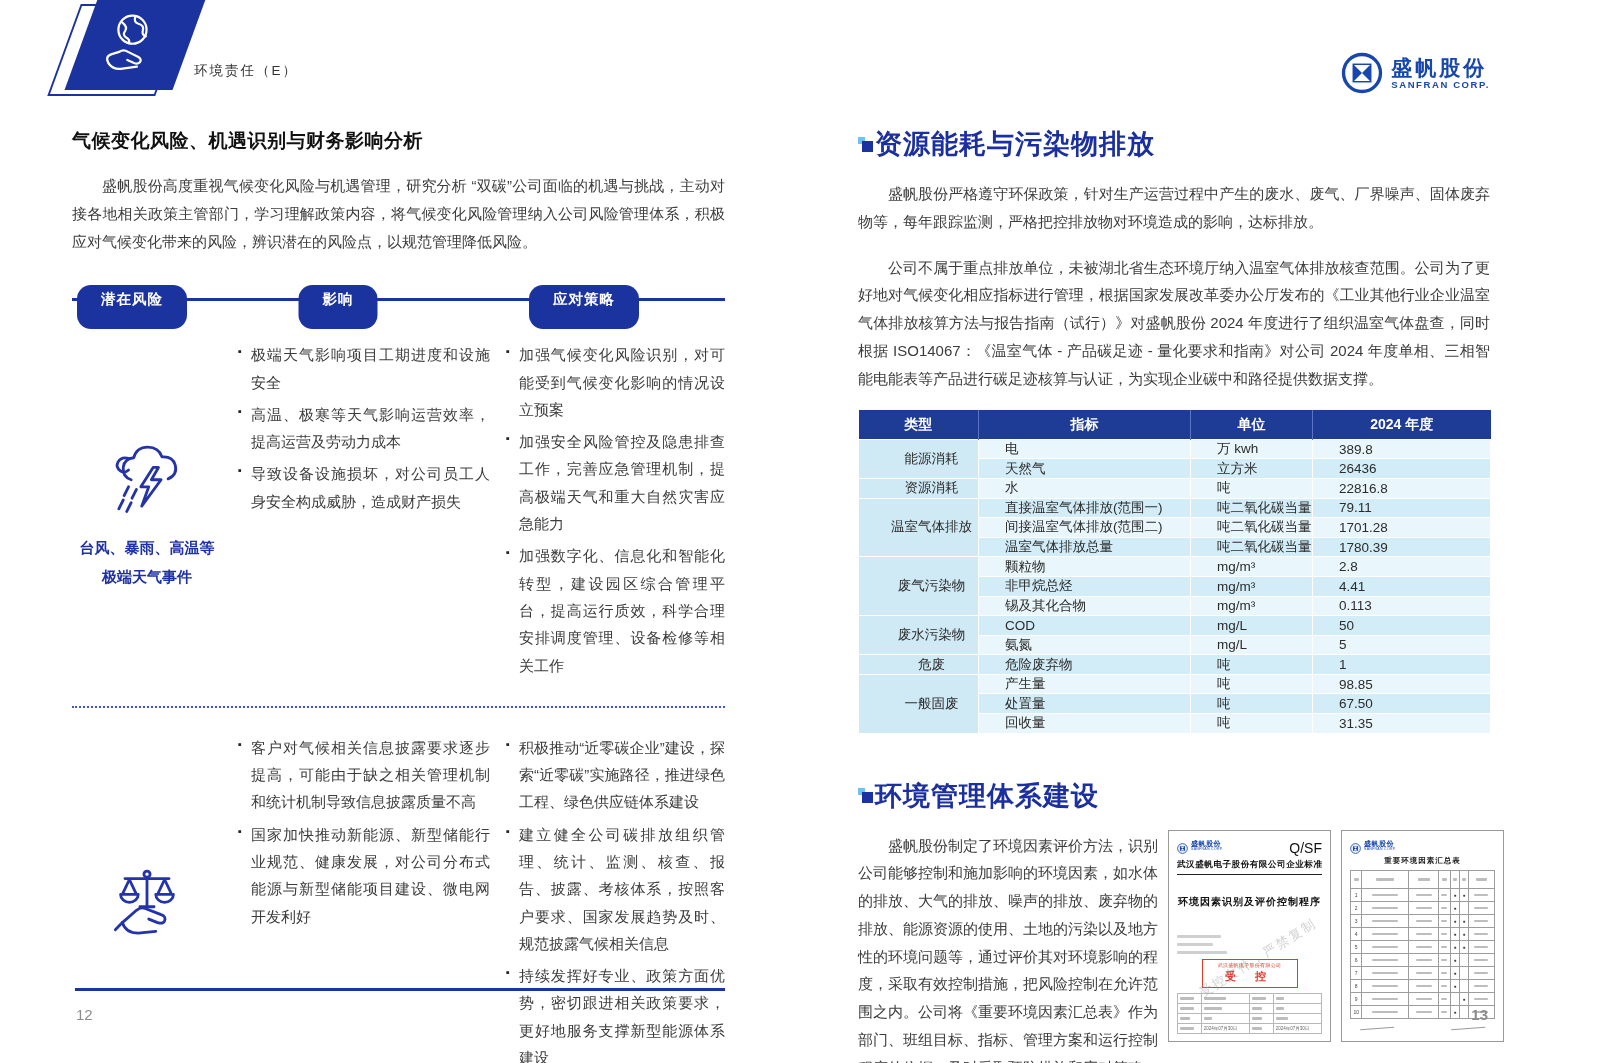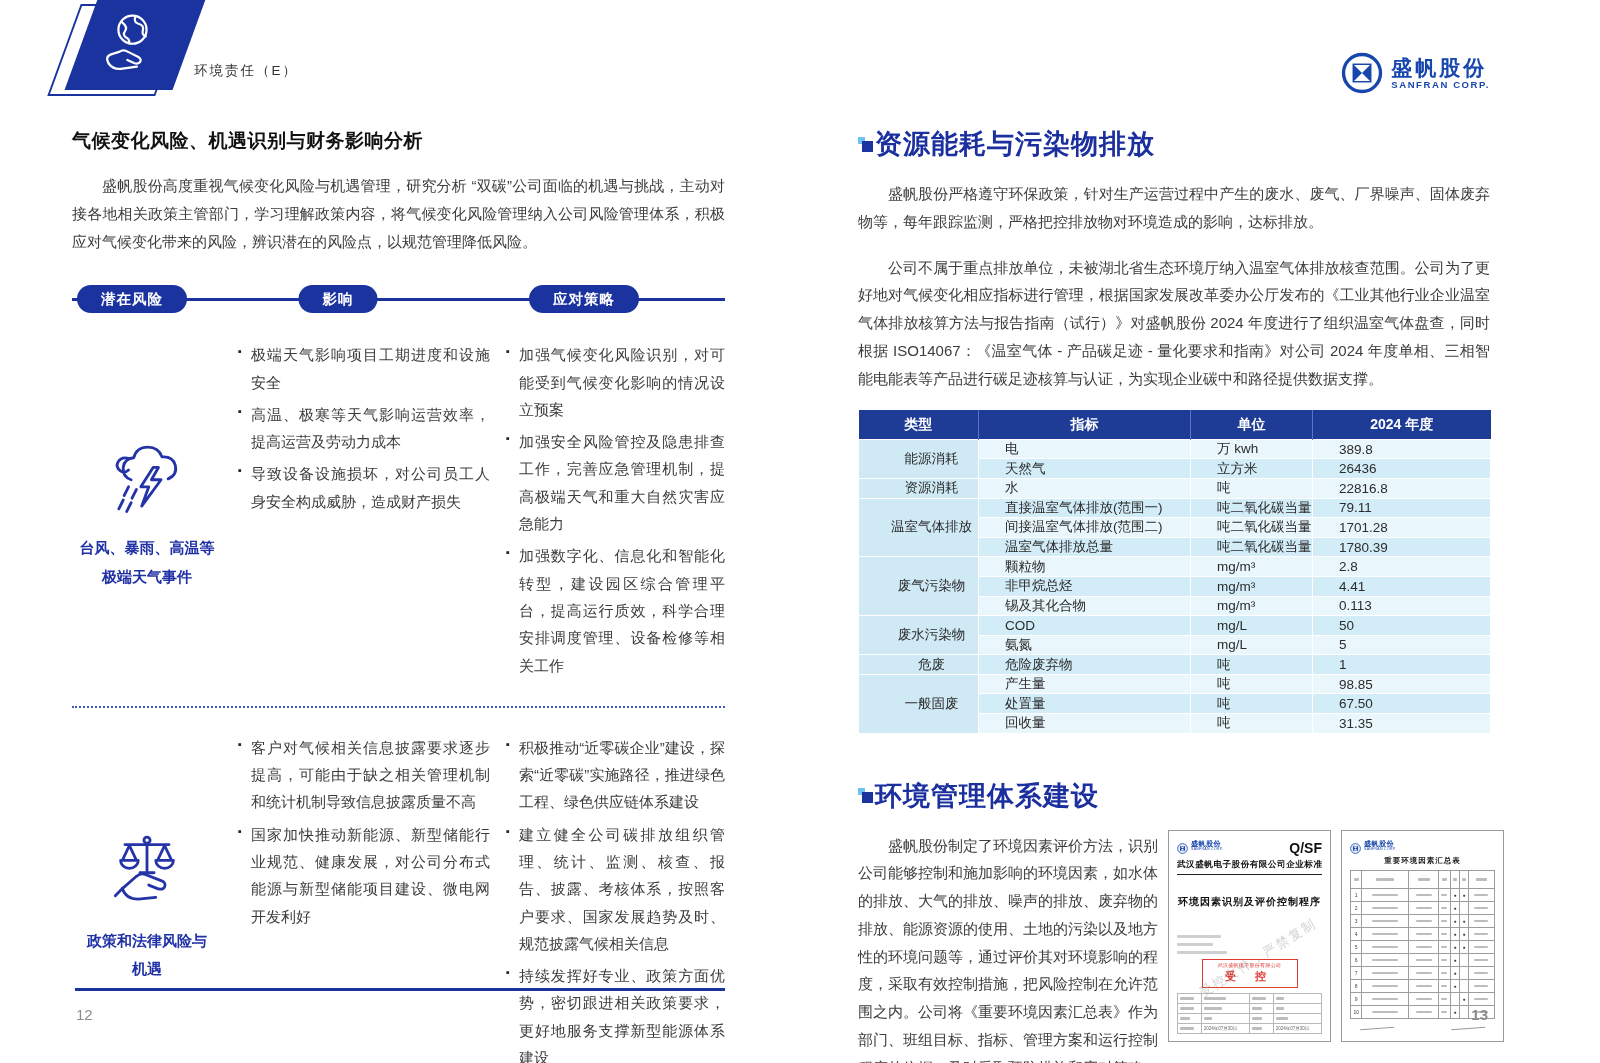--- a/index.html
+++ b/index.html
@@ -19,21 +19,21 @@
   .badge-icon { position:absolute; left:34px; top:12px; width:74px; height:76px; }
   .tab-label { position:absolute; left:194px; top:62px; font-size:13.5px; color:#333; letter-spacing:2px; }
 
   .lp-content { position:absolute; left:72px; top:128px; width:653px; }
   .lp-title { font-size:19px; font-weight:bold; color:#111; letter-spacing:.5px; }
   .lp-intro { margin-top:18px; font-size:15px; line-height:1.85; text-align:justify; text-indent:2em; color:#3c3c3c; }
 
   .pills-bar { position:relative; margin-top:30px; height:30px; }
   .pills-line { position:absolute; left:0; right:0; top:13px; height:2.5px; background:#1b339f; }
   .pill { position:absolute; top:0; transform:translateX(-50%); background:#1b339f; color:#fff;
-    font-size:14.5px; font-weight:bold; height:28px; line-height:28px; padding:0 24px;
+    font-size:14.5px; font-weight:bold; height:44px; line-height:28px; padding:0 24px;
     border-radius:14px; letter-spacing:1px; white-space:nowrap; }
   .pill-1 { left:60px; } .pill-2 { left:266px; } .pill-3 { left:512px; }
 
   .mrow { display:grid; grid-template-columns:150px 252px 1fr; column-gap:16px; margin-top:26px; }
   .mcol1 { display:flex; flex-direction:column; align-items:center; justify-content:center; text-align:center; }
   .ricon { width:88px; height:88px; }
   .ricon svg { width:100%; height:100%; }
   .rlabel { margin-top:12px; font-size:15px; font-weight:bold; color:#2031a5; line-height:1.9;
     white-space:pre-line; }
   ul.bl { list-style:none; }
@@ -78,21 +78,21 @@
   .sec2-para { width:300px; flex:0 0 300px; font-size:15px; line-height:1.85; text-align:justify;
     text-indent:2em; color:#3c3c3c; margin-top:2px; }
 
   .cert { position:relative; width:163px; height:212px; border:1px solid #9a9a9a; background:#fff;
     overflow:hidden; padding:9px 8px; flex:0 0 163px; }
   .cert-head { display:flex; align-items:flex-start; justify-content:space-between; }
   .mini-logo { display:flex; align-items:center; gap:3px; }
   .mini-mark { width:11px; height:11px; }
   .mini-cn { font-size:7px; font-weight:bold; color:#1746ad; letter-spacing:.5px; line-height:1; }
   .mini-en { font-size:3.5px; color:#1746ad; letter-spacing:.3px; line-height:1.4; }
-  .cert-code { font-size:14px; font-weight:bold; color:#111; }
+  .cert-code { font-size:14px; font-weight:normal; color:#111; }
   .cert-org { margin-top:3px; font-size:8.6px; font-weight:bold; color:#111; letter-spacing:.5px;
     border-bottom:1.6px solid #222; padding-bottom:3px; text-align:center; white-space:nowrap; }
   .cert-doc-title { margin-top:20px; text-align:center; font-size:10px; font-weight:bold; color:#111; letter-spacing:1px; }
   .cert-watermark { position:absolute; left:-6px; top:118px; width:190px; transform:rotate(-32deg);
     font-size:13px; color:rgba(150,150,150,.45); letter-spacing:2px; text-align:center; pointer-events:none; }
   .cert-meta { margin-top:26px; }
   .meta-bar { height:3px; background:#cfcfcf; border-radius:1px; margin-bottom:5px; }
   .stamp { margin:4px auto 0 auto; width:96px; border:1.6px solid #e03a2e; padding:2px 0 3px 0; text-align:center; }
   .stamp-org { font-size:5px; color:#e03a2e; letter-spacing:.3px; }
   .stamp-text { font-size:11px; font-weight:bold; color:#e03a2e; letter-spacing:8px; margin-top:1px; }
@@ -181,22 +181,20 @@
     <path d="M30 21 L22 38 L38 38 Z"></path>
                   <path d="M20 38 a10 9 0 0 0 20 0"></path>
     <path d="M70 21 L62 38 L78 38 Z"></path>
                   <path d="M60 38 a10 9 0 0 0 20 0"></path>
     <path d="M42 52 H58"></path>
     <path d="M22 70 L38 56 q5 -4 10 -2 l18 7 q6 2 4 7 q-2 4 -8 2 l-10 -4"></path>
     <path d="M22 70 q4 12 18 12 l20 -2"></path>
     <path d="M22 70 L14 78"></path>
   </svg>
 </div>
-              <div class="rlabel">政策和法律风险与
-机遇</div>
             </div>
             <ul class="bl">
               <li class="bli">客户对气候相关信息披露要求逐步提高，可能由于缺之相关管理机制和统计机制导致信息披露质量不高</li>
               <li class="bli">国家加快推动新能源、新型储能行业规范、健康发展，对公司分布式能源与新型储能项目建设、微电网开发利好</li>
             </ul>
             <ul class="bl">
               <li class="bli">积极推动“近零碳企业”建设，探索“近零碳”实施路径，推进绿色工程、绿色供应链体系建设</li>
               <li class="bli">建立健全公司碳排放组织管理、统计、监测、核查、报告、披露、考核体系，按照客户要求、国家发展趋势及时、规范披露气候相关信息</li>
               <li class="bli">持续发挥好专业、政策方面优势，密切跟进相关政策要求，更好地服务支撑新型能源体系建设</li>
             </ul>

